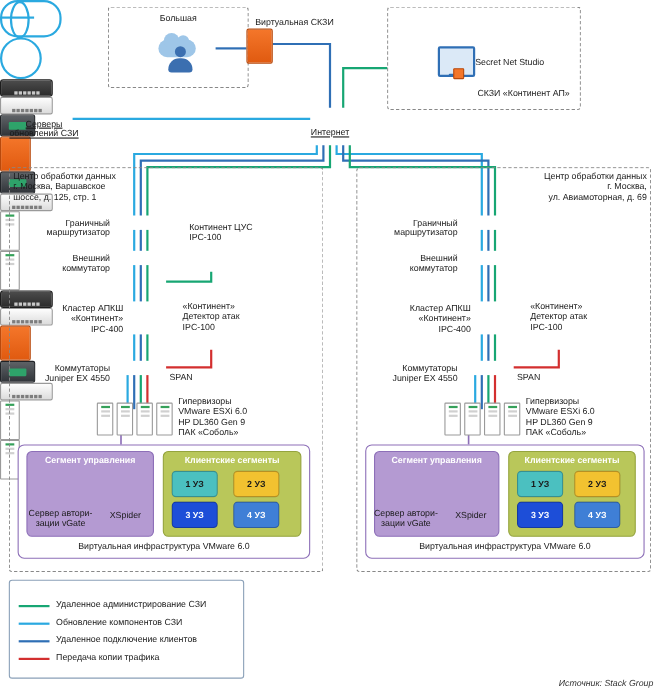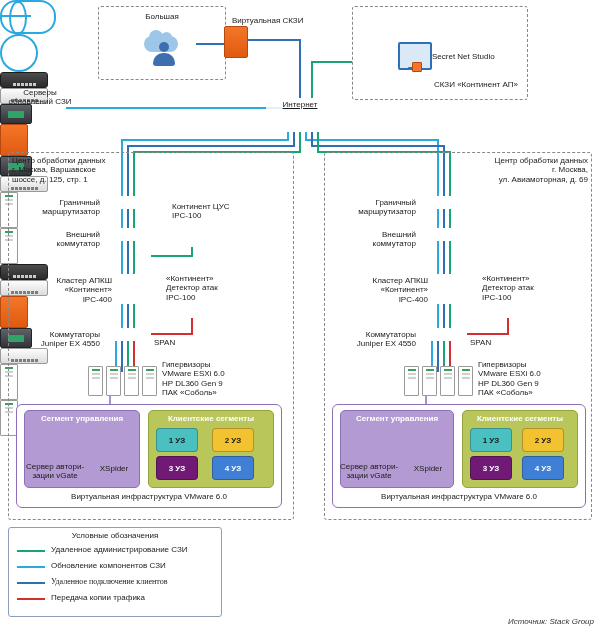--- a/index.html
+++ b/index.html
@@ -75,21 +75,21 @@
   .grp-mgmt{background:#b49ad2;border:1px solid #8d6fb8;}
   .grp-cli{background:#b9c75a;border:1px solid #95a43e;}
   .grp-virt{background:#ffffff;border:1px solid #8d6fb8;border-radius:6px;}
 
   .uz{
     position:absolute;width:40px;height:22px;border-radius:4px;border:1px solid rgba(0,0,0,.25);
     display:flex;align-items:center;justify-content:center;font-size:8px;color:#1a1a1a;font-weight:bold;
   }
   .uz.teal{background:#4bc0c0;}
   .uz.yellow{background:#f2c230;}
-  .uz.red{background:#701a75;color:#fff;}
+  .uz.red{background:#1d4ed8;color:#fff;}
   .uz.blue{background:#3f7fd6;color:#fff;}
 
   .legend{
     position:absolute;left:8px;top:527px;width:212px;height:88px;
     border:1px solid #8aa0b8;border-radius:3px;background:#fff;
   }
   .legend .ttl{position:absolute;left:0;top:3px;width:212px;text-align:center;font-size:8px;}
   .legend .row{position:absolute;left:8px;font-size:8px;white-space:nowrap;}
   .legend .sw{position:absolute;left:8px;width:28px;height:0;border-top:2px solid #000;}
 
@@ -183,24 +183,24 @@
   <div class="box" style="left:224px;top:26px;width:24px;height:32px;background:linear-gradient(#f4762a,#e05a10);border:1px solid #b8490c;border-radius:2px;"></div>
   <div class="lbl" style="left:232px;top:16px;width:72px;">Виртуальная СКЗИ</div>
 
   <div class="box dashed" style="left:352px;top:6px;width:176px;height:94px;"></div>
   <div class="monitor" style="left:398px;top:42px;"></div>
   <div class="lbl" style="left:432px;top:32px;width:96px;margin-top:20px;">Secret Net Studio</div>
   <div class="box" style="left:412px;top:62px;width:10px;height:10px;background:#f4762a;border:1px solid #b8490c;border-radius:1px;"></div>
   <div class="lbl" style="left:434px;top:62px;width:104px;margin-top:18px;">СКЗИ «Континент АП»</div>
 
   <div class="cloud" style="left:14px;top:94px;"></div>
-  <div class="lbl center" style="left:6px;top:88px;width:68px;">Серверы<br>обновлений СЗИ</div>
+  <div class="lbl center" style="left:6px;top:108px;width:68px;text-decoration:underline;">Серверы<br>обновлений СЗИ</div>
 
   <div class="globe" style="left:283px;top:96px;"></div>
-  <div class="lbl center" style="left:266px;top:100px;width:68px;background:rgba(255,255,255,.85);text-decoration:underline;">Интернет</div>
+  <div class="lbl center" style="left:266px;top:116px;width:68px;background:rgba(255,255,255,.85);text-decoration:underline;">Интернет</div>
 
   <div class="box dashed" style="left:8px;top:152px;width:286px;height:368px;"></div>
   <div class="lbl" style="left:12px;top:156px;width:140px;">Центр обработки данных<br>г. Москва, Варшавское<br>шоссе, д. 125, стр. 1</div>
 
   <div class="router" style="left:105px;top:196px;">
     <i></i>
       <i></i>
       <i></i>
       <i></i>
       <i></i>
@@ -380,25 +380,24 @@
   <div class="lbl center" style="left:406px;top:464px;width:44px;">XSpider</div>
 
   <div class="grp grp-cli" style="left:462px;top:410px;width:116px;height:78px;"></div>
   <div class="lbl center bold" style="left:462px;top:414px;width:116px;color:#fff;">Клиентские сегменты</div>
   <div class="uz teal" style="left:470px;top:428px;">1 УЗ</div>
   <div class="uz yellow" style="left:522px;top:428px;">2 УЗ</div>
   <div class="uz red" style="left:470px;top:456px;">3 УЗ</div>
   <div class="uz blue" style="left:522px;top:456px;">4 УЗ</div>
 
   <div class="legend">
-    <div class="ttl">Условные обозначения</div>
     <div class="sw" style="top:22px;border-top-color:#17a673;"></div>
     <div class="row" style="top:17px;left:42px;">Удаленное администрирование СЗИ</div>
     <div class="sw" style="top:38px;border-top-color:#2aa9e0;"></div>
     <div class="row" style="top:33px;left:42px;">Обновление компонентов СЗИ</div>
     <div class="sw" style="top:54px;border-top-color:#2f6fb5;"></div>
-    <div class="row" style="top:49px;left:42px;font-family:Liberation Serif, serif;">Удаленное подключение клиентов</div>
+    <div class="row" style="top:49px;left:42px;">Удаленное подключение клиентов</div>
     <div class="sw" style="top:70px;border-top-color:#d32f2f;"></div>
     <div class="row" style="top:65px;left:42px;">Передача копии трафика</div>
   </div>
 
   <div class="src">Источник: Stack Group</div>
 </div>
 
 </body></html>

